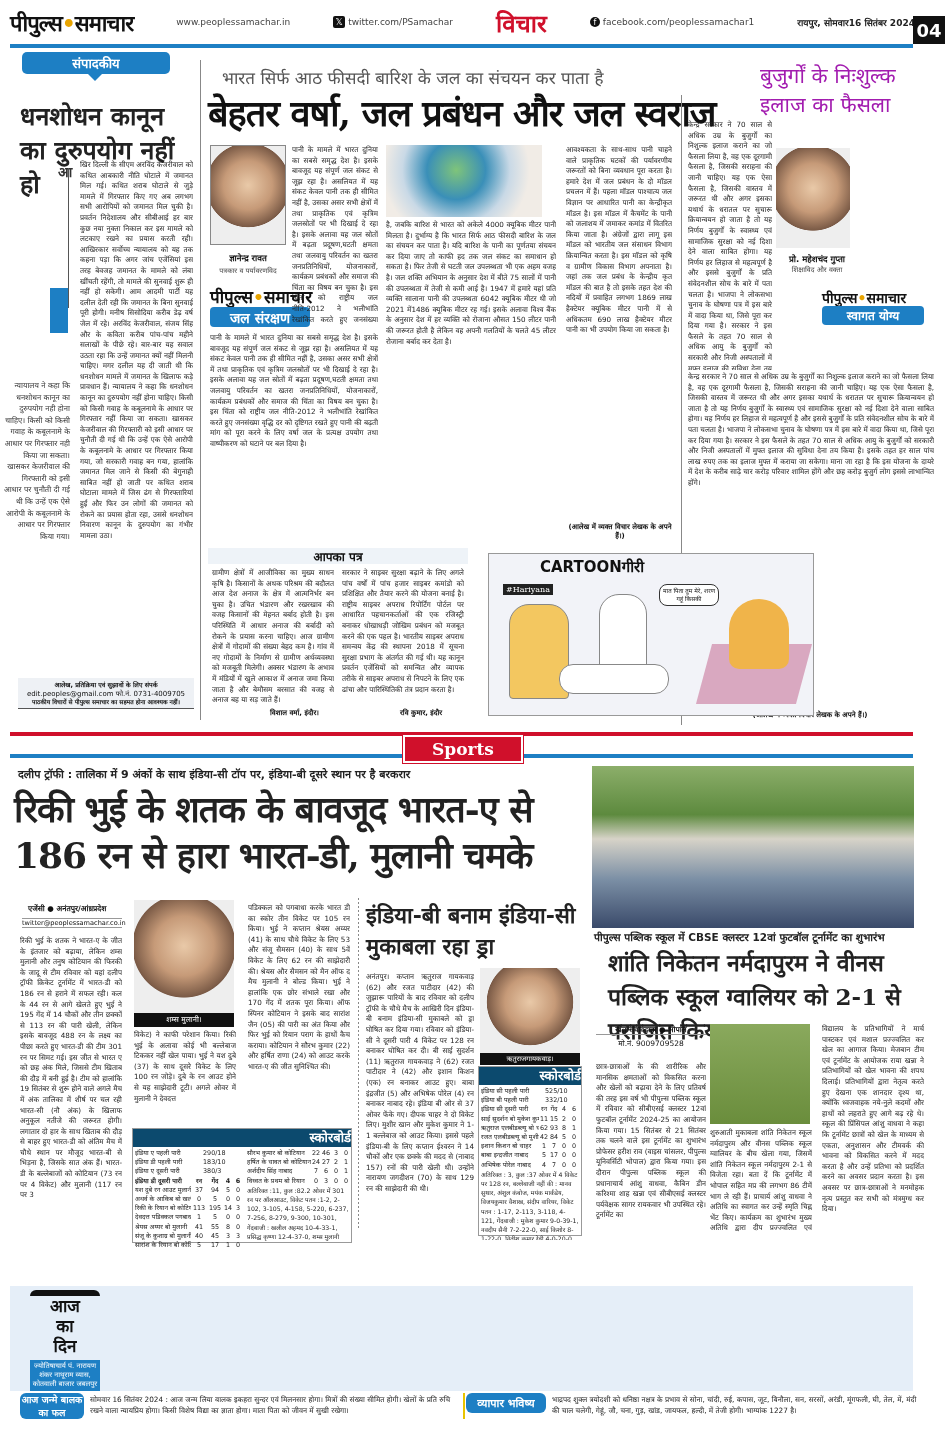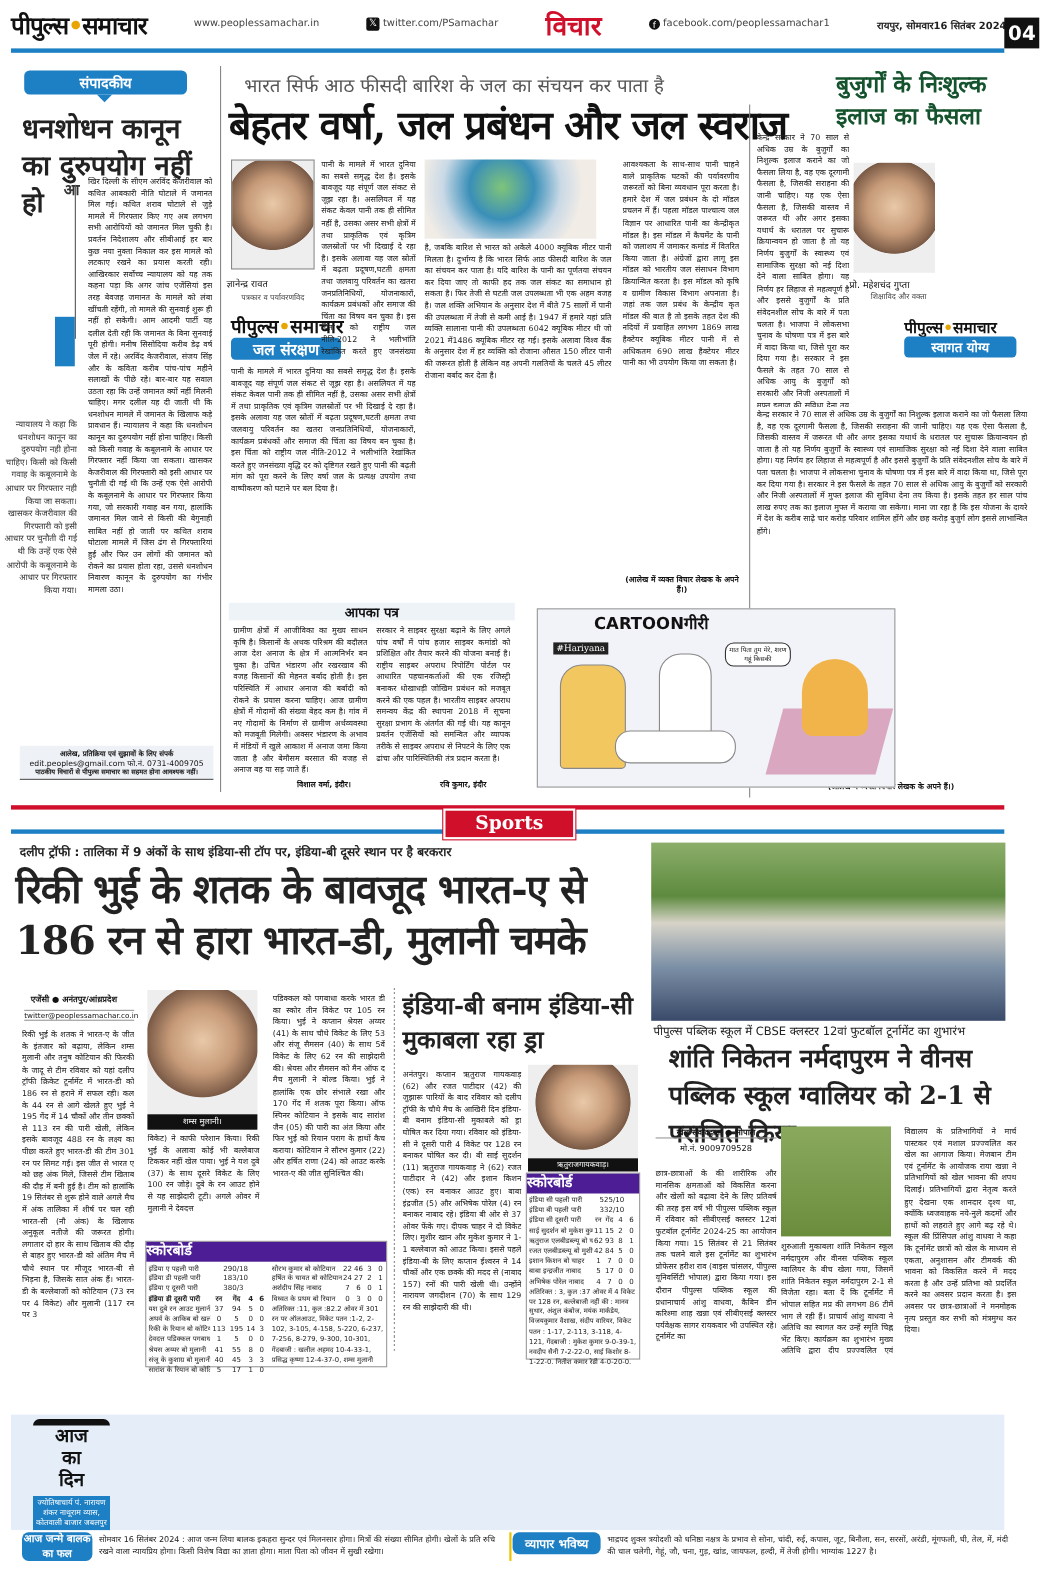--- a/index.html
+++ b/index.html
@@ -9,43 +9,43 @@
 .masthead{left:10px;top:0;width:905px;height:44px;display:flex;align-items:center;justify-content:space-between}
 .logo{font-family:"DejaVu Serif",serif;font-weight:bold;font-size:22px;color:#111;letter-spacing:-1px}
 .logo .dot{color:#e8a400}
 .mh-link{font-size:9px;color:#444;display:flex;align-items:center;gap:3px}
 .mh-section{font-family:Liberation Sans, sans-serif;font-size:24px;font-weight:bold;color:#d0102b}
 .mh-date{font-size:9px;color:#222;font-weight:bold}
 .pageno{left:913px;top:16px;width:32px;height:28px;background:#111;color:#fff;font-size:18px;font-weight:bold;display:flex;align-items:center;justify-content:center}
 .topbar{left:10px;top:44px;width:903px;height:4px;background:#1d7fc4}
 .icon-x{width:12px;height:12px;background:#111;color:#fff;font-size:9px;display:inline-flex;align-items:center;justify-content:center;border-radius:2px}
 .icon-fb{width:10px;height:10px;background:#111;color:#fff;font-size:8px;display:inline-flex;align-items:center;justify-content:center;border-radius:50%}
-.tag-edit{left:22px;top:64px;width:148px;height:22px;background:#1d7fc4;border-radius:5px;color:#fff;font-weight:bold;font-size:13px;display:flex;align-items:center;justify-content:center}
+.tag-edit{left:22px;top:52px;width:148px;height:22px;background:#1d7fc4;border-radius:5px;color:#fff;font-weight:bold;font-size:13px;display:flex;align-items:center;justify-content:center}
 .tag-edit:after{content:"";position:absolute;bottom:-7px;left:66px;border:7px solid transparent;border-top-color:#1d7fc4;border-bottom:0}
 .edit-h{left:20px;top:100px;width:175px;font-family:"DejaVu Serif",serif;font-weight:bold;font-size:25px;line-height:34px;color:#222}
 .kicker{font-family:"DejaVu Serif",serif;font-size:17px;color:#555}
 .main-h{font-family:"DejaVu Serif",serif;font-weight:bold;font-size:36px;color:#111;letter-spacing:-1px}
-.side-h{font-family:"DejaVu Serif",serif;font-weight:bold;font-size:21px;line-height:29px;color:#14532d}
+.side-h{font-family:"DejaVu Serif",serif;font-weight:normal;font-size:21px;line-height:29px;color:#a21caf}
 .photo-face{background:radial-gradient(circle at 50% 40%,#e9c9a8 0,#c69a78 35%,#7a5a46 60%,#eee 61%)}
-.caption-name{font-size:8.5px;font-weight:normal;text-align:left;color:#111}
+.caption-name{font-size:8.5px;font-weight:bold;text-align:center;color:#111}
 .caption-role{font-size:7px;text-align:center;color:#444}
 .brand-box{font-family:"DejaVu Serif",serif;font-weight:bold;font-size:17px;color:#111}
 .blue-pill{background:#1d7fc4;color:#fff;font-weight:bold;font-size:14px;border-radius:4px;display:flex;align-items:center;justify-content:center}
 .letters-head{left:208px;top:548px;width:260px;height:16px;background:#eef3f8;display:flex;align-items:center;justify-content:center;font-weight:bold;font-size:12px}
 .cartoon{left:488px;top:553px;width:326px;height:163px;border:1px solid #999;background:#f2f3f8}
 .cartoon-title{left:536px;top:556px;font-family:"DejaVu Sans",sans-serif;font-weight:bold;font-size:15px;color:#111;background:#f2f3f8;padding:0 4px}
 .vline{width:1px;background:#888}
 .redbar{left:10px;top:732px;width:903px;height:4px;background:#d0102b}
 .sports-tag{left:403px;top:735px;width:120px;height:28px;background:#d0102b;color:#fff;font-family:"DejaVu Serif",serif;font-weight:bold;font-size:17px;display:flex;align-items:center;justify-content:center;border:2px solid #fff;box-shadow:0 0 0 1px #d0102b}
 .bluebar2{left:10px;top:754px;width:903px;height:4px;background:#1d7fc4}
 .sport-kicker{left:18px;top:766px;font-size:11px;font-weight:bold;color:#222}
 .sport-h{left:14px;top:786px;width:570px;font-family:"DejaVu Serif",serif;font-weight:bold;font-size:36px;line-height:46px;color:#222;letter-spacing:-1px}
 .sub-h{font-family:"DejaVu Serif",serif;font-weight:bold;font-size:22px;line-height:31px;color:#222}
 .scoreboard{border:1px solid #999;background:#fff}
-.sb-head{background:#4c1d95;color:#fff;font-weight:bold;font-size:13px;text-align:left;height:18px;line-height:18px}
+.sb-head{background:#0c4a6e;color:#fff;font-weight:bold;font-size:13px;text-align:right;height:18px;line-height:18px}
 .sb-row{display:flex;font-size:6.4px;line-height:9.2px;color:#222}
 .sb-row .n{flex:1;white-space:nowrap;overflow:hidden}
 .sb-row .c{width:16px;text-align:center}
 .sb-row .c2{width:10px;text-align:center}
 .rashi-band{left:10px;top:1286px;width:903px;height:105px;background:#e5eef8}
 .aaj-box{left:30px;top:1290px;width:70px;height:98px;text-align:center}
 .aaj-title{font-family:"DejaVu Serif",serif;font-weight:bold;font-size:17px;line-height:20px;color:#111}
 .astro-name{background:#1d7fc4;color:#fff;font-size:7px;line-height:9px;padding:2px;margin-top:4px}
 .pill-b{background:#1d7fc4;color:#fff;font-weight:bold;font-size:11px;text-align:center;border-radius:6px;line-height:13px;display:flex;align-items:center;justify-content:center}
 .foot-text{font-size:7.3px;line-height:11px;color:#222}
@@ -313,21 +313,21 @@
         <span class="c2">4</span>
         <span class="c2">7</span>
         <span class="c2">0</span>
         <span class="c2">0</span>
       </div>
     <div style="font-size:6.2px;line-height:9.2px;color:#222;height:70px;overflow:hidden">अतिरिक्त : 3, कुल :37 ओवर में 4 विकेट पर 128 रन, बल्लेबाजी नहीं की : मानव सुथार, अंशुल कंबोज, मयंक मार्कंडेय, विजयकुमार वैशाख, संदीप वारियर, विकेट पतन : 1-17, 2-113, 3-118, 4-121, गेंदबाजी : मुकेश कुमार 9-0-39-1, नवदीप सैनी 7-2-22-0, साई किशोर 8-1-22-0, नितीश कुमार रेड्डी 4-0-20-0, मुशीर खान 4-0-12-1, राहुल चाहर 4-0-8-2, वॉशिंगटन सुंदर 1-0-4-0।</div>
   </div>
 </div>
 
 <div class="abs" style="left:592px;top:766px;width:322px;height:162px;background:linear-gradient(180deg,#8cae6a 0,#5d8a3e 30%,#d7d3c8 45%,#7b8fa5 70%,#3a4a6a 100%)"></div>
-<div class="abs" style="left:594px;top:930px;font-size:10.5px;font-weight:normal;color:#222">पीपुल्स पब्लिक स्कूल में CBSE क्लस्टर 12वां फुटबॉल टूर्नामेंट का शुभारंभ</div>
+<div class="abs" style="left:594px;top:930px;font-size:10.5px;font-weight:bold;color:#222">पीपुल्स पब्लिक स्कूल में CBSE क्लस्टर 12वां फुटबॉल टूर्नामेंट का शुभारंभ</div>
 <div class="abs sub-h" style="left:608px;top:946px;width:330px;font-size:23px;line-height:34px">शांति निकेतन नर्मदापुरम ने वीनस पब्लिक स्कूल ग्वालियर को 2-1 से पराजित किया</div>
 <div class="abs" style="left:596px;top:1024px;width:110px;font-size:7.5px;font-weight:bold;text-align:center;border-bottom:1px solid #999">खेल संवाददाता ● भोपाल</div>
 <div class="abs" style="left:596px;top:1038px;width:110px;font-size:7.5px;text-align:center">मो.नं. 9009709528</div>
 <div class="abs body-text" style="left:596px;top:1062px;width:110px;height:172px;overflow:hidden">छात्र-छात्राओं के की शारीरिक और मानसिक क्षमताओं को विकसित करना और खेलों को बढ़ावा देने के लिए प्रतिवर्ष की तरह इस वर्ष भी पीपुल्स पब्लिक स्कूल में रविवार को सीबीएसई क्लस्टर 12वां फुटबॉल टूर्नामेंट 2024-25 का आयोजन किया गया। 15 सितंबर से 21 सितंबर तक चलने वाले इस टूर्नामेंट का शुभारंभ प्रोफेसर हरीश राव (वाइस चांसलर, पीपुल्स यूनिवर्सिटी भोपाल) द्वारा किया गया। इस दौरान पीपुल्स पब्लिक स्कूल की प्रधानाचार्य आंशु वाधवा, कैबिन डीन करिश्मा शाह खन्ना एवं सीबीएसई क्लस्टर पर्यवेक्षक सागर रायकवार भी उपस्थित रहे। टूर्नामेंट का</div>
 <div class="abs" style="left:710px;top:1024px;width:100px;height:100px;background:linear-gradient(180deg,#8aa95d 0,#6a8d3c 100%)"></div>
 <div class="abs body-text" style="left:710px;top:1128px;width:102px;height:106px;overflow:hidden">शुरुआती मुकाबला शांति निकेतन स्कूल नर्मदापुरम और वीनस पब्लिक स्कूल ग्वालियर के बीच खेला गया, जिसमें शांति निकेतन स्कूल नर्मदापुरम 2-1 से विजेता रहा। बता दें कि टूर्नामेंट में भोपाल सहित मप्र की लगभग 86 टीमें भाग ले रही हैं। प्राचार्य आंशु वाधवा ने अतिथि का स्वागत कर उन्हें स्मृति चिह्न भेंट किए। कार्यक्रम का शुभारंभ मुख्य अतिथि द्वारा दीप प्रज्ज्वलित एवं ध्वजारोहण कर किया गया।</div>
 <div class="abs body-text" style="left:822px;top:1024px;width:102px;height:210px;overflow:hidden">विद्यालय के प्रतिभागियों ने मार्च पास्टकर एवं मशाल प्रज्ज्वलित कर खेल का आगाज किया। मेजबान टीम एवं टूर्नामेंट के आयोजक राया खन्ना ने प्रतिभागियों को खेल भावना की शपथ दिलाई। प्रतिभागियों द्वारा नेतृत्व करते हुए देखना एक शानदार दृश्य था, क्योंकि ध्वजवाहक नये-नुले कदमों और हाथों को लहराते हुए आगे बढ़ रहे थे। स्कूल की प्रिंसिपल आंशु वाधवा ने कहा कि टूर्नामेंट छात्रों को खेल के माध्यम से एकता, अनुशासन और टीमवर्क की भावना को विकसित करने में मदद करता है और उन्हें प्रतिभा को प्रदर्शित करने का अवसर प्रदान करता है। इस अवसर पर छात्र-छात्राओं ने मनमोहक नृत्य प्रस्तुत कर सभी को मंत्रमुग्ध कर दिया।</div>
 
 <div class="abs rashi-band"></div>
 <div class="abs aaj-box">

